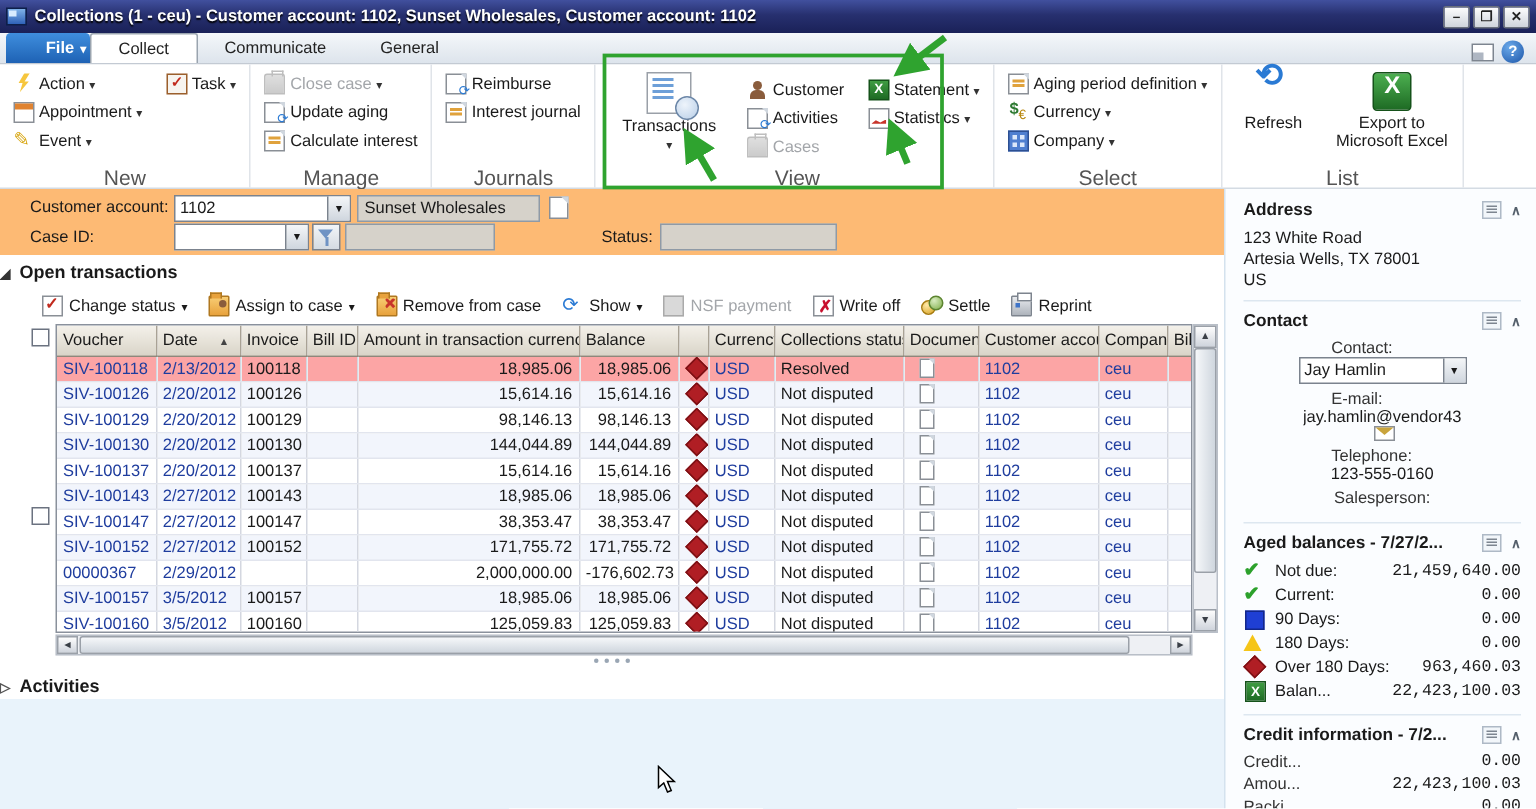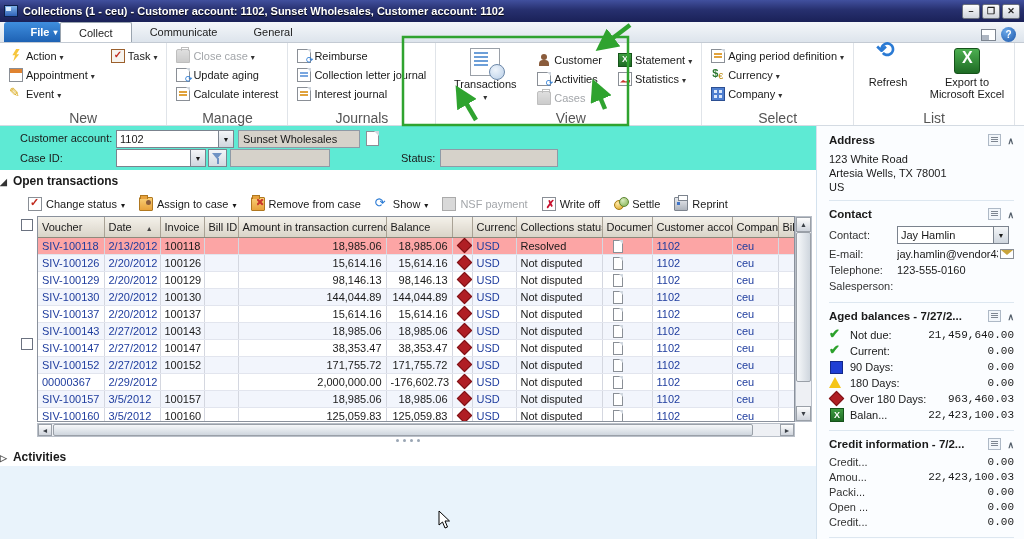--- a/index.html
+++ b/index.html
@@ -78,21 +78,21 @@
   .ic-excel-big::before{content:"X"; position:absolute; color:#fff; font-size:16px; font-weight:bold; left:7px; top:3px;}
   .ic-trans { width:30px; height:28px; background:#fff; border:1px solid #9aa0a8; }
   .ic-trans::before{content:""; position:absolute; left:3px; top:3px; width:14px; height:2px; background:#6d9fd8; box-shadow:0 4px 0 #6d9fd8, 0 8px 0 #6d9fd8, 0 12px 0 #6d9fd8;}
   .ic-trans::after{content:""; position:absolute; right:-6px; bottom:-5px; width:14px; height:14px; border-radius:50%; background:radial-gradient(circle at 40% 35%, #eef4fb, #b9cfe8); border:1px solid #6c87a8;}
 
   
   .annotation-svg { position:absolute; left:0; top:0; width:1024px; height:539px; pointer-events:none; z-index:50; }
 
   
   .main { position:absolute; left:0; top:126px; width:816px; height:413px; background:#fff; }
-  .formarea { position:absolute; left:0; top:0; width:100%; height:56px; background:#5eead4; border-bottom:1px solid #c2d6e8; }
+  .formarea { position:absolute; left:0; top:0; width:100%; height:56px; background:#fdba74; border-bottom:1px solid #c2d6e8; }
   .frm-label { position:absolute; color:#1a1a1a; }
   .combo { position:absolute; height:18px; background:#fff; border:1px solid #7b838e; display:flex; align-items:center; }
   .combo .cval { flex:1; padding:0 3px; }
   .combo .cbtn { width:15px; height:100%; background:linear-gradient(#f4f6f8,#cfd6de); border-left:1px solid #7b838e; display:flex; align-items:center; justify-content:center; font-size:7px; }
   .combo .cbtn::before{content:"▼";}
   .robox { position:absolute; height:18px; background:#d6d2ca; border:1px solid #8f9aa6; padding:0 4px; line-height:16px; }
   .funnel-btn { position:absolute; width:19px; height:18px; background:linear-gradient(#f2f5f8,#d4dbe2); border:1px solid #7b838e; display:flex; align-items:center; justify-content:center; }
   .funnel { width:11px; height:11px; position:relative; }
   .funnel::before{content:""; position:absolute; left:0; top:0; width:0; height:0; border-style:solid; border-width:6px 5.5px 0 5.5px; border-color:#6f93c4 transparent transparent transparent;}
   .funnel::after{content:""; position:absolute; left:4.5px; top:5px; width:2px; height:6px; background:#6f93c4;}
@@ -159,21 +159,21 @@
   
   .factpane { position:absolute; left:816px; top:126px; width:208px; height:413px; background:#fbfdff; border-left:1px solid #d4e2ee; padding:8px 10px 0 12px; overflow:hidden; }
   .fsec { padding-bottom:6px; border-bottom:1px solid #dde7f0; margin-bottom:7px; }
   .fsec:last-child { border-bottom:none; }
   .ftitle { display:flex; align-items:center; font-weight:bold; font-size:11.5px; margin-bottom:6px; }
   .ftools { margin-left:auto; display:flex; align-items:center; gap:6px; }
   .menu-sq { width:13px; height:12px; border:1px solid #aeb9c6; background:#f2f6fa; position:relative; }
   .menu-sq::before{content:""; position:absolute; left:2px; top:2px; width:7px; height:1px; background:#7d8painted90; background:#7d8590; box-shadow:0 2px 0 #7d8590, 0 4px 0 #7d8590;}
   .chev::before{content:"∧"; font-size:9px; color:#55606c; font-weight:bold;}
   .addr-line { line-height:14px; }
-  .frow { display:flex; align-items:center; margin-bottom:4px; }
+  .frow { display:flex; align-items:center; margin-bottom:4px;flex-direction:column; }
   .frow .flbl { width:68px; color:#333; flex:none; }
   .fcombo { height:18px; width:112px; background:#fff; border:1px solid #7b838e; display:flex; align-items:center; }
   .fcombo .cval{flex:1; padding:0 3px;}
   .fcombo .cbtn{width:15px; height:100%; background:linear-gradient(#f4f6f8,#cfd6de); border-left:1px solid #7b838e; font-size:7px; display:flex; align-items:center; justify-content:center;}
   .fcombo .cbtn::before{content:"▼";}
   .mail-ic { width:14px; height:10px; background:#fff; border:1px solid #8a8f96; position:relative; margin-left:2px; flex:none; }
   .mail-ic::before{content:""; position:absolute; left:0; top:0; width:0; height:0; border-style:solid; border-width:5px 6px 0 6px; border-color:#c9a43c transparent transparent transparent;}
   .arow { display:flex; align-items:center; margin-bottom:3px; }
   .aicon { width:15px; height:13px; flex:none; position:relative; margin-right:6px; }
   .ic-check::before{content:"✔"; position:absolute; color:#2ca12c; font-size:13px; font-weight:bold; top:-2px;}
@@ -276,24 +276,20 @@
     </div>
     <div class="rg-label">Manage</div>
   </div>
 
   <div class="rgroup">
     <div class="rg-body">
       <div class="scol">
         <div class="sbtn">
             <span class="ic ic-page ic-pagec"></span>
             <span>Reimburse</span>
-          </div>
-        <div class="sbtn">
-            <span class="ic ic-page ic-pageb"></span>
-            <span>Collection letter journal</span>
           </div>
         <div class="sbtn">
             <span class="ic ic-page ic-pagex"></span>
             <span>Interest journal</span>
           </div>
       </div>
     </div>
     <div class="rg-label">Journals</div>
   </div>
 

